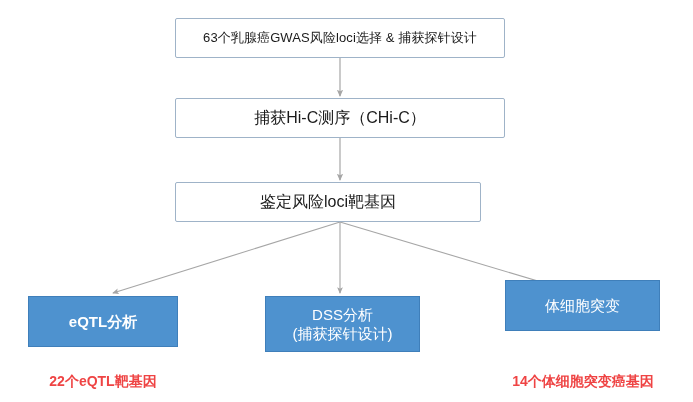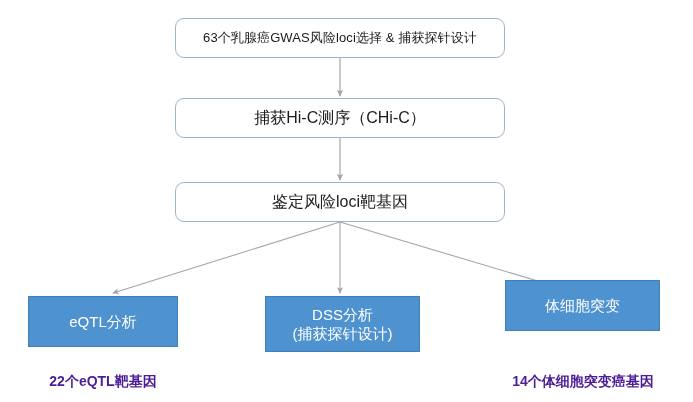--- a/index.html
+++ b/index.html
@@ -24,38 +24,38 @@
     top: 0;
     width: 693px;
     height: 402px;
     pointer-events: none;
   }
   .node-rounded {
     position: absolute;
     box-sizing: border-box;
     background: #ffffff;
     border: 1px solid #9fb3c8;
-    border-radius: 9px;
+    border-radius: 2px;
     display: flex;
     align-items: center;
     justify-content: center;
     text-align: center;
     color: #1a1a1a;
     z-index: 2;
   }
   .node-rounded .node-label {
     display: block;
     line-height: 1.25;
     white-space: nowrap;
   }
   #node-loci-selection { left: 175px; top: 18px;  width: 330px; height: 40px; }
   #node-loci-selection .node-label { font-size: 13px; letter-spacing: 0.1px; }
   #node-chic         { left: 175px; top: 98px;  width: 330px; height: 40px; }
   #node-chic .node-label { font-size: 16px; }
-  #node-target-genes { left: 175px; top: 182px; width: 330px; height: 40px; }
+  #node-target-genes { left: 175px; top: 182px; width: 306px; height: 40px; }
   #node-target-genes .node-label { font-size: 16px; }
 
   .node-blue {
     position: absolute;
     box-sizing: border-box;
     background: #4e92cf;
     border: 1px solid #3f7fba;
     display: flex;
     flex-direction: column;
     align-items: center;
@@ -63,28 +63,28 @@
     text-align: center;
     color: #ffffff;
     z-index: 2;
   }
   .node-blue .node-line {
     display: block;
     font-size: 15px;
     line-height: 1.3;
     white-space: nowrap;
   }
-  #node-eqtl     { left: 28px;  top: 296px; width: 150px; height: 51px; }
+  #node-eqtl     { left: 28px;  top: 296px; width: 150px; height: 51px; font-weight: bold; }
   #node-dss      { left: 265px; top: 296px; width: 155px; height: 56px; }
   #node-somatic  { left: 505px; top: 280px; width: 155px; height: 51px; }
 
   .caption {
     position: absolute;
     text-align: center;
-    color: #4c1d95;
+    color: #ef4444;
     font-size: 14px;
     font-weight: bold;
     white-space: nowrap;
     z-index: 2;
   }
   #caption-eqtl    { left: 8px;   top: 373px; width: 190px; }
   #caption-dss     { left: 250px; top: 373px; width: 190px; }
   #caption-somatic { left: 478px; top: 373px; width: 210px; }
 </style>
 </head>

